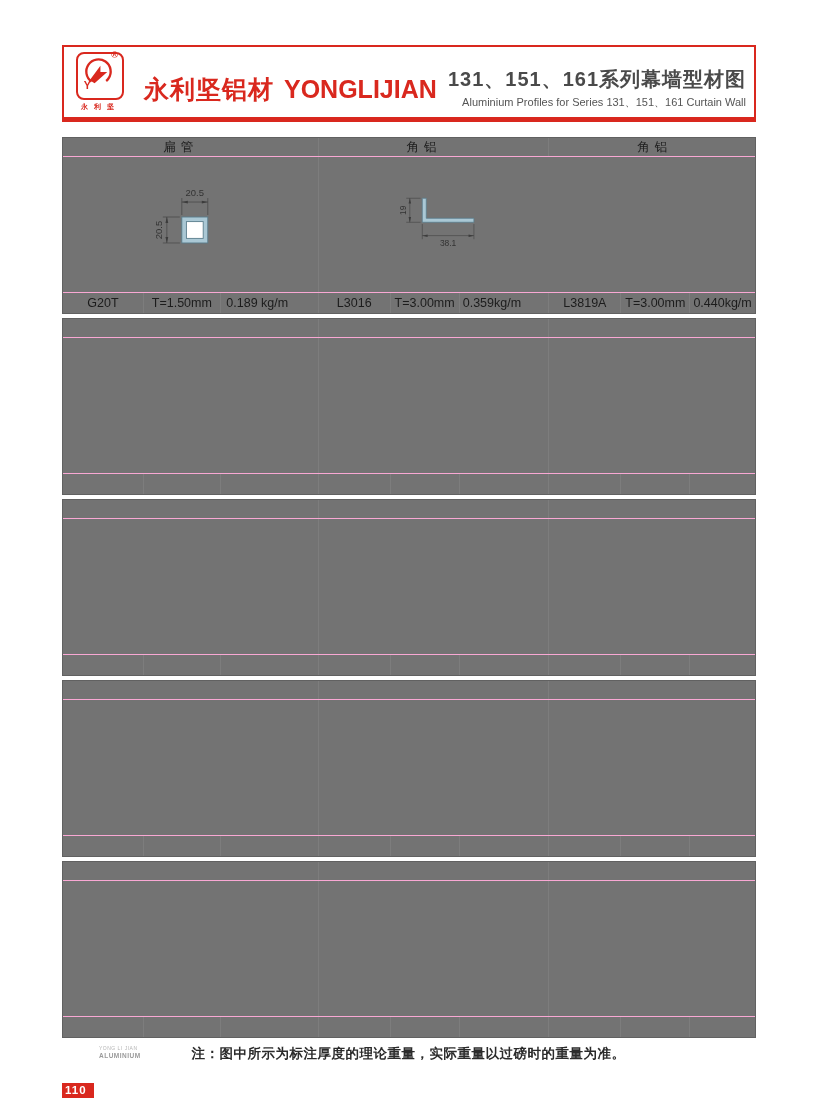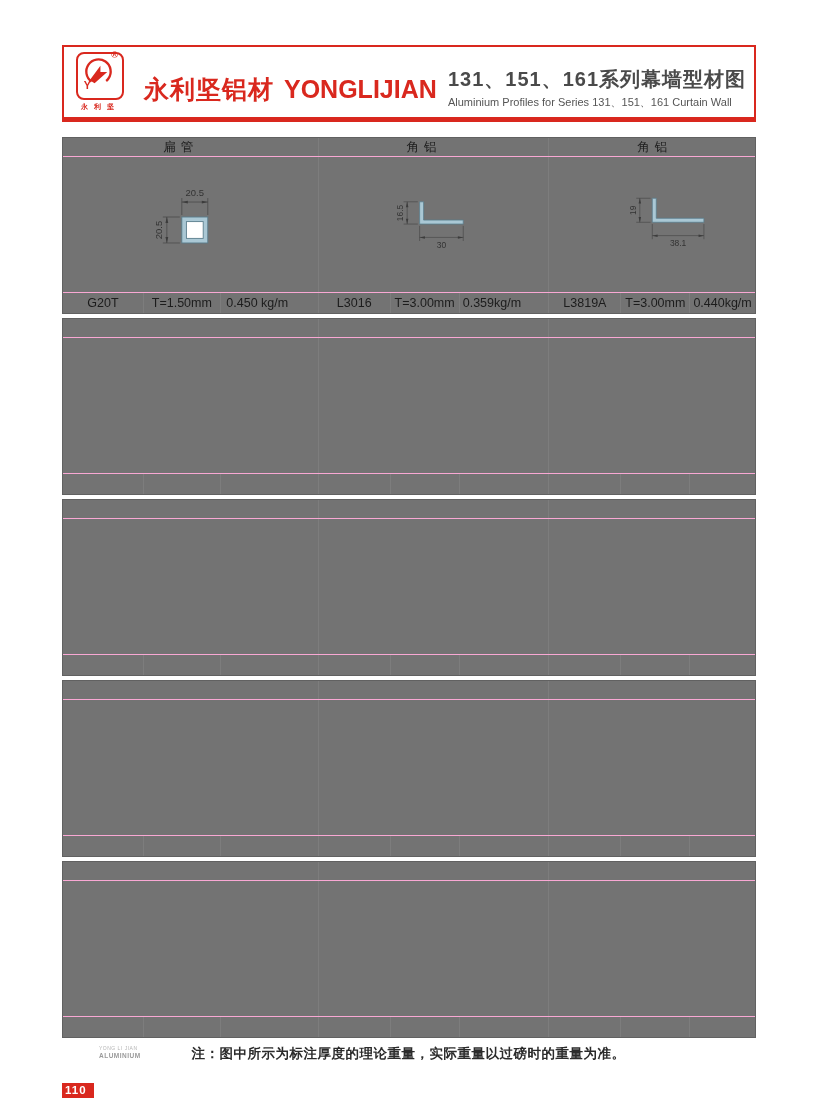--- a/index.html
+++ b/index.html
@@ -25,21 +25,21 @@
   }
   .logo-chars{
     width:49px;text-align:center;color:#d9281e;font-size:7px;font-weight:bold;
     letter-spacing:6px;margin-top:2px;white-space:nowrap;overflow:hidden;
   }
   .brand{
     position:absolute;left:80px;bottom:11px;color:#d9281e;font-weight:bold;
     font-size:25px;letter-spacing:1px;white-space:nowrap;
   }
   .brand .en{margin-left:10px;letter-spacing:0;}
-  .titles{position:absolute;right:8px;bottom:7px;text-align:left;}
+  .titles{position:absolute;right:8px;bottom:7px;text-align:right;}
   .title-cn{font-size:20px;color:#4a4a4a;font-weight:600;letter-spacing:1px;}
   .title-en{font-size:11px;color:#555;margin-top:2px;}
   
   .blocks{position:absolute;left:62px;top:137px;width:694px;}
   .block{
     box-sizing:border-box;border:1px solid #616161;margin-bottom:4px;background:#737373;
   }
   .row{display:grid;grid-template-columns:1fr 1fr 1fr;}
   .row + .row{border-top:1px solid #f9a8d4;}
   .row > .cell + .cell, .row > .col + .col{border-left:1px solid #7d7d7d;margin-left:24px;}
@@ -122,41 +122,20 @@
             <polygon points="104,60 102.6,66 105.4,66"></polygon>
               <polygon points="104,86 102.6,80 105.4,80"></polygon>
           </g>
           <rect x="119" y="60" width="26" height="26" fill="#aac8d5" stroke="#5a7d8c" stroke-width="0.9"></rect>
           <rect x="123.6" y="64.6" width="16.8" height="16.8" fill="#ffffff" stroke="#5a7d8c" stroke-width="0.9"></rect>
           <text x="132" y="39" text-anchor="middle" font-size="9.5" fill="#333">20.5</text>
           <text transform="translate(96 73) rotate(-90)" text-anchor="middle" dy="3" font-size="9.5" fill="#333">20.5</text>
         </svg>
       </div>
 
-      <div class="cell">
-        <svg width="100%" height="135" viewBox="0 0 231 135">
-          <g stroke="#3c3c3c" stroke-width="0.6">
-            <line x1="111" y1="42" x2="95" y2="42"></line>
-              <line x1="111" y1="67" x2="95" y2="67"></line>
-            <line x1="99" y1="42" x2="99" y2="67"></line>
-            <line x1="113" y1="69" x2="113" y2="86"></line>
-              <line x1="162" y1="69" x2="162" y2="86"></line>
-            <line x1="113" y1="82" x2="162" y2="82"></line>
-          </g>
-          <g fill="#3c3c3c" stroke="none">
-            <polygon points="99,42 97.6,48 100.4,48"></polygon>
-              <polygon points="99,67 97.6,61 100.4,61"></polygon>
-            <polygon points="113,82 119,80.6 119,83.4"></polygon>
-              <polygon points="162,82 156,80.6 156,83.4"></polygon>
-          </g>
-          <path d="M113,42 L117.5,42 L117.5,62.5 L162,62.5 L162,67 L113,67 Z" fill="#aac8d5" stroke="#5a7d8c" stroke-width="0.9"></path>
-          <text transform="translate(91 54.5) rotate(-90)" text-anchor="middle" dy="3" font-size="9.5" fill="#333">16.5</text>
-          <text x="137.5" y="94" text-anchor="middle" font-size="9.5" fill="#333">30</text>
-        </svg>
-      </div>
 
       <div class="cell">
         <svg width="100%" height="135" viewBox="0 0 231 135">
           <g stroke="#3c3c3c" stroke-width="0.6">
             <line x1="114" y1="38" x2="98" y2="38"></line>
               <line x1="114" y1="65" x2="98" y2="65"></line>
             <line x1="102" y1="38" x2="102" y2="65"></line>
             <line x1="116" y1="67" x2="116" y2="84"></line>
               <line x1="174" y1="67" x2="174" y2="84"></line>
             <line x1="116" y1="80" x2="174" y2="80"></line>
@@ -171,21 +150,21 @@
           <text transform="translate(95 51.5) rotate(-90)" text-anchor="middle" dy="3" font-size="9.5" fill="#333">19</text>
           <text x="145" y="92" text-anchor="middle" font-size="9.5" fill="#333">38.1</text>
         </svg>
       </div>
     </div>
 
     <div class="row row-labels">
       <div class="col">
         <div class="cell">G20T</div>
         <div class="cell">T=1.50mm</div>
-        <div class="cell">0.450 kg/m</div>
+        <div class="cell">0.189 kg/m</div>
       </div>
       <div class="col">
         <div class="cell">L3016</div>
         <div class="cell">T=3.00mm</div>
         <div class="cell">0.359kg/m</div>
       </div>
       <div class="col">
         <div class="cell">L3819A</div>
         <div class="cell">T=3.00mm</div>
         <div class="cell">0.440kg/m</div>

